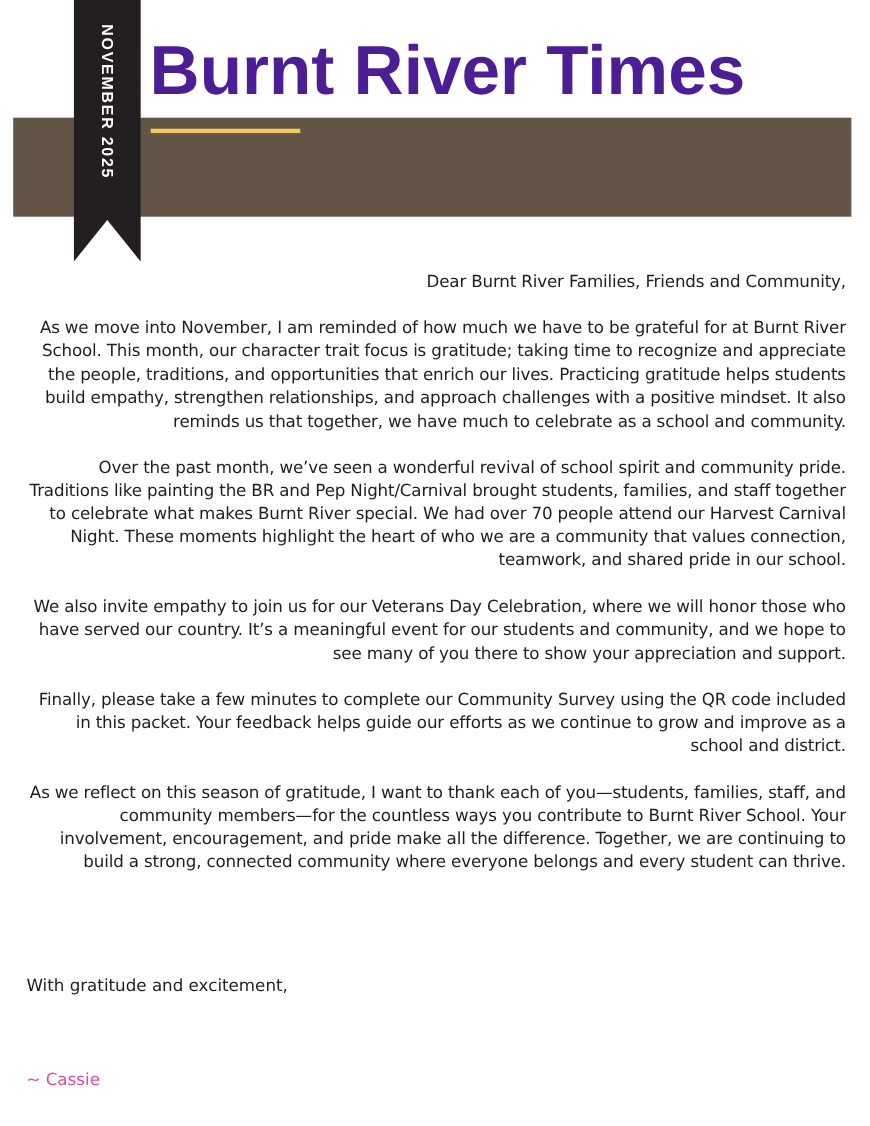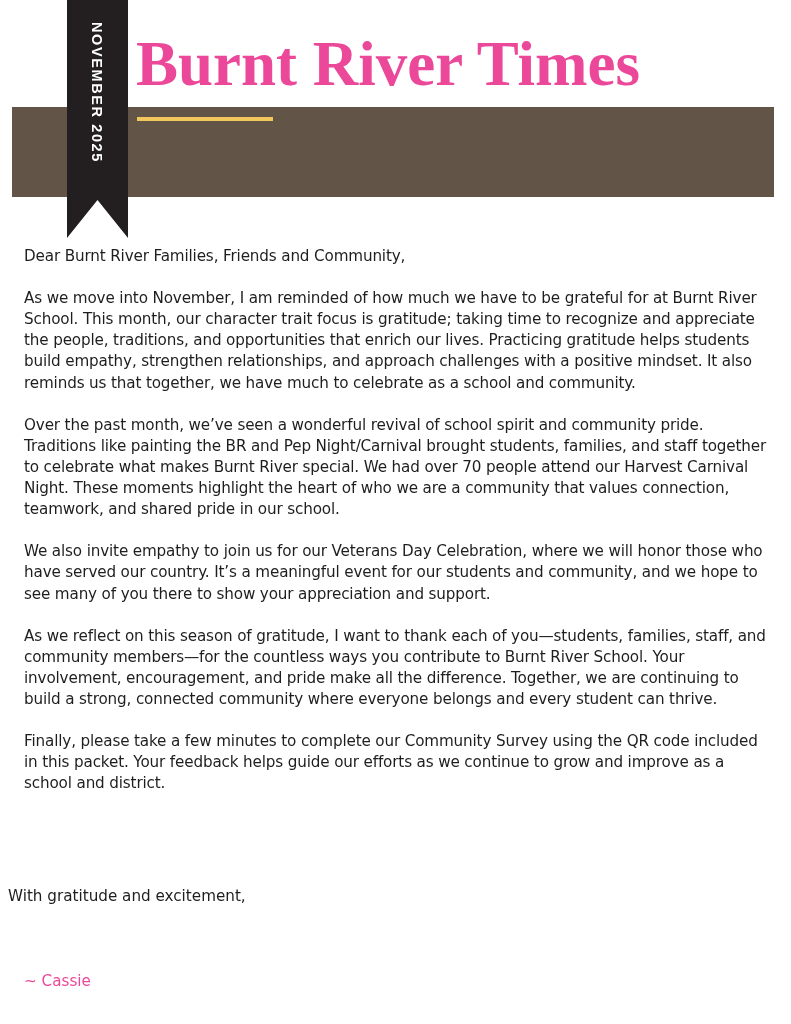--- a/index.html
+++ b/index.html
@@ -1,25 +1,25 @@
 <!DOCTYPE html>
 <html><head>
   <meta charset="utf-8">
   <style>
     html, body { margin: 0; padding: 0; background: #ffffff; }
     body { width: 791px; height: 1024px; position: relative; overflow: hidden; font-family: "DejaVu Sans", sans-serif; }
     .header-band { position: absolute; left: 12px; top: 107px; width: 762px; height: 90px; background: #625548; }
-    .title { position: absolute; left: 136px; top: 26px; margin: 0; font-family: Liberation Serif, serif; font-weight: bold; font-size: 63px; line-height: 76px; color: #ec4899; letter-spacing: 0px; white-space: nowrap; }
+    .title { position: absolute; left: 136px; top: 26px; margin: 0; font-family: Liberation Sans, sans-serif; font-weight: bold; font-size: 63px; line-height: 76px; color: #4c1d95; letter-spacing: 0px; white-space: nowrap; }
     .accent-line { position: absolute; left: 137px; top: 117px; width: 136px; height: 4px; background: #f2c75c; }
     .ribbon { position: absolute; left: 67px; top: 0; width: 61px; height: 238px; }
     .ribbon svg { position: absolute; left: 0; top: 0; }
     .ribbon-text { position: absolute; left: 30px; top: 22px; transform-origin: 0 0; transform: rotate(90deg) translateY(-50%); font-family: "Liberation Sans", sans-serif; font-weight: bold; font-size: 14.5px; letter-spacing: 1.6px; color: #ffffff; white-space: nowrap; line-height: 18px; }
     .letter { position: absolute; left: 24px; top: 246px; width: 745px; font-family: "DejaVu Sans", sans-serif; font-size: 15.2px; line-height: 21.1px; color: #1e1e1e; letter-spacing: -0.15px; }
-    .letter p { margin: 0 0 21.1px 0; }
-    .signoff { position: absolute; left: 8px; top: 886px; font-family: "DejaVu Sans", sans-serif; font-size: 15.2px; line-height: 21px; color: #1e1e1e; }
+    .letter p { margin: 0 0 21.1px 0; text-align: right; }
+    .signoff { position: absolute; left: 24px; top: 886px; font-family: "DejaVu Sans", sans-serif; font-size: 15.2px; line-height: 21px; color: #1e1e1e; }
     .signature { position: absolute; left: 24px; top: 971px; font-family: "DejaVu Sans", sans-serif; font-size: 15.2px; line-height: 21px; color: #ec4899; }
   </style>
 </head>
 <body>
 
 <div class="header-band"></div>
 
 <h1 class="title">Burnt River Times</h1>
 
 <div class="accent-line"></div>
@@ -29,18 +29,18 @@
     <polygon points="0,0 61,0 61,238 30.5,200 0,238" fill="#231f20"></polygon>
   </svg>
   <div class="ribbon-text">NOVEMBER 2025</div>
 </div>
 
 <div class="letter">
   <p>Dear Burnt River Families, Friends and Community,</p>
   <p>As we move into November, I am reminded of how much we have to be grateful for at Burnt River School. This month, our character trait focus is gratitude; taking time to recognize and appreciate the people, traditions, and opportunities that enrich our lives. Practicing gratitude helps students build empathy, strengthen relationships, and approach challenges with a positive mindset. It also reminds us that together, we have much to celebrate as a school and community.</p>
   <p>Over the past month, we’ve seen a wonderful revival of school spirit and community pride. Traditions like painting the BR and Pep Night/Carnival brought students, families, and staff together to celebrate what makes Burnt River special. We had over 70 people attend our Harvest Carnival Night.  These moments highlight the heart of who we are a community that values connection, teamwork, and shared pride in our school.</p>
   <p>We also invite empathy to join us for our Veterans Day Celebration, where we will honor those who have served our country. It’s a meaningful event for our students and community, and we hope to see many of you there to show your appreciation and support.</p>
+  <p>Finally, please take a few minutes to complete our Community Survey using the QR code included in this packet. Your feedback helps guide our efforts as we continue to grow and improve as a school and district.</p>
   <p>As we reflect on this season of gratitude, I want to thank each of you—students, families, staff, and community members—for the countless ways you contribute to Burnt River School. Your involvement, encouragement, and pride make all the difference. Together, we are continuing to build a strong, connected community where everyone belongs and every student can thrive.</p>
-  <p>Finally, please take a few minutes to complete our Community Survey using the QR code included in this packet. Your feedback helps guide our efforts as we continue to grow and improve as a school and district.</p>
 </div>
 
 <div class="signoff">With gratitude and excitement,</div>
 <div class="signature">~ Cassie</div>
 
 </body></html>

